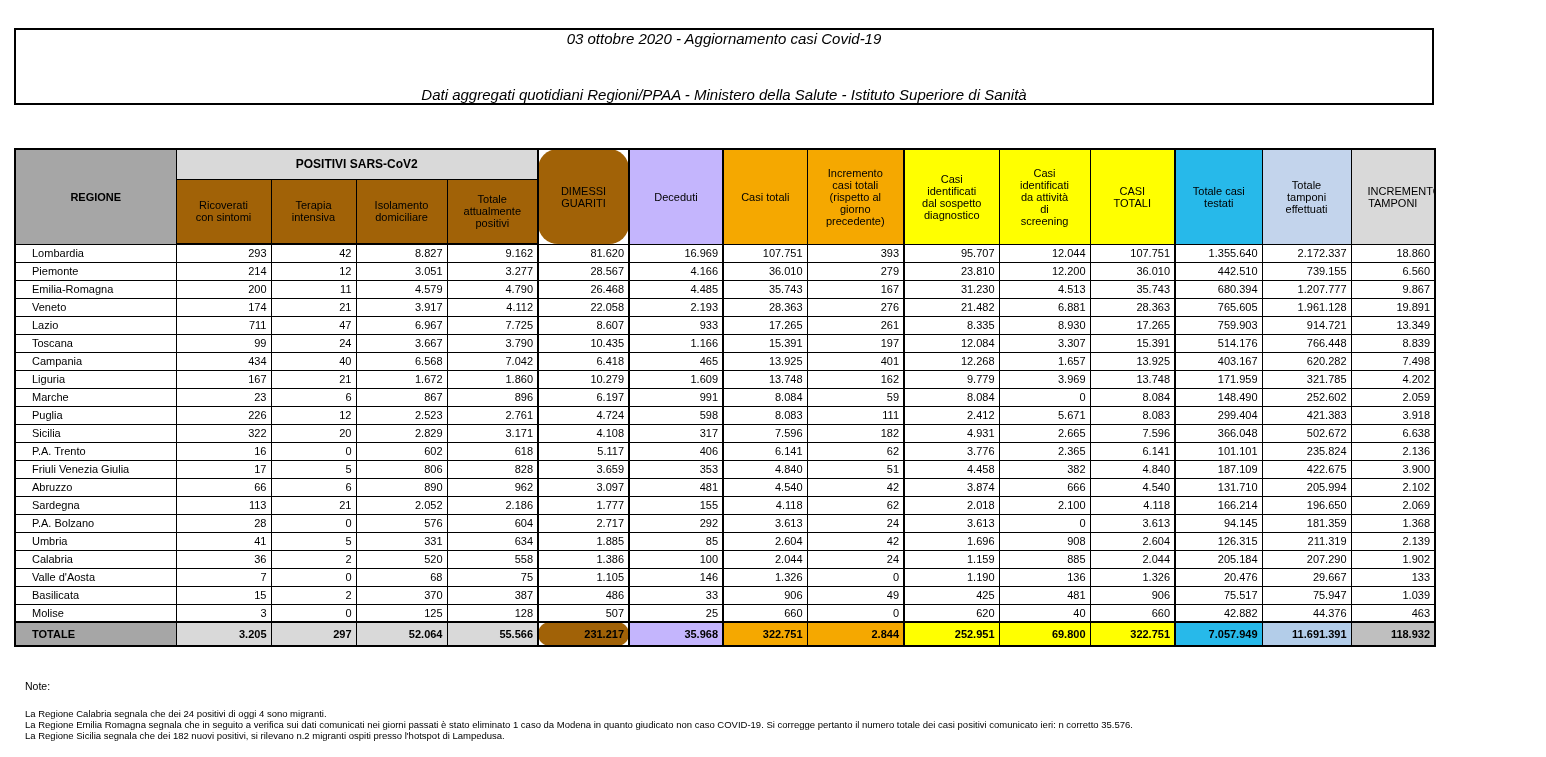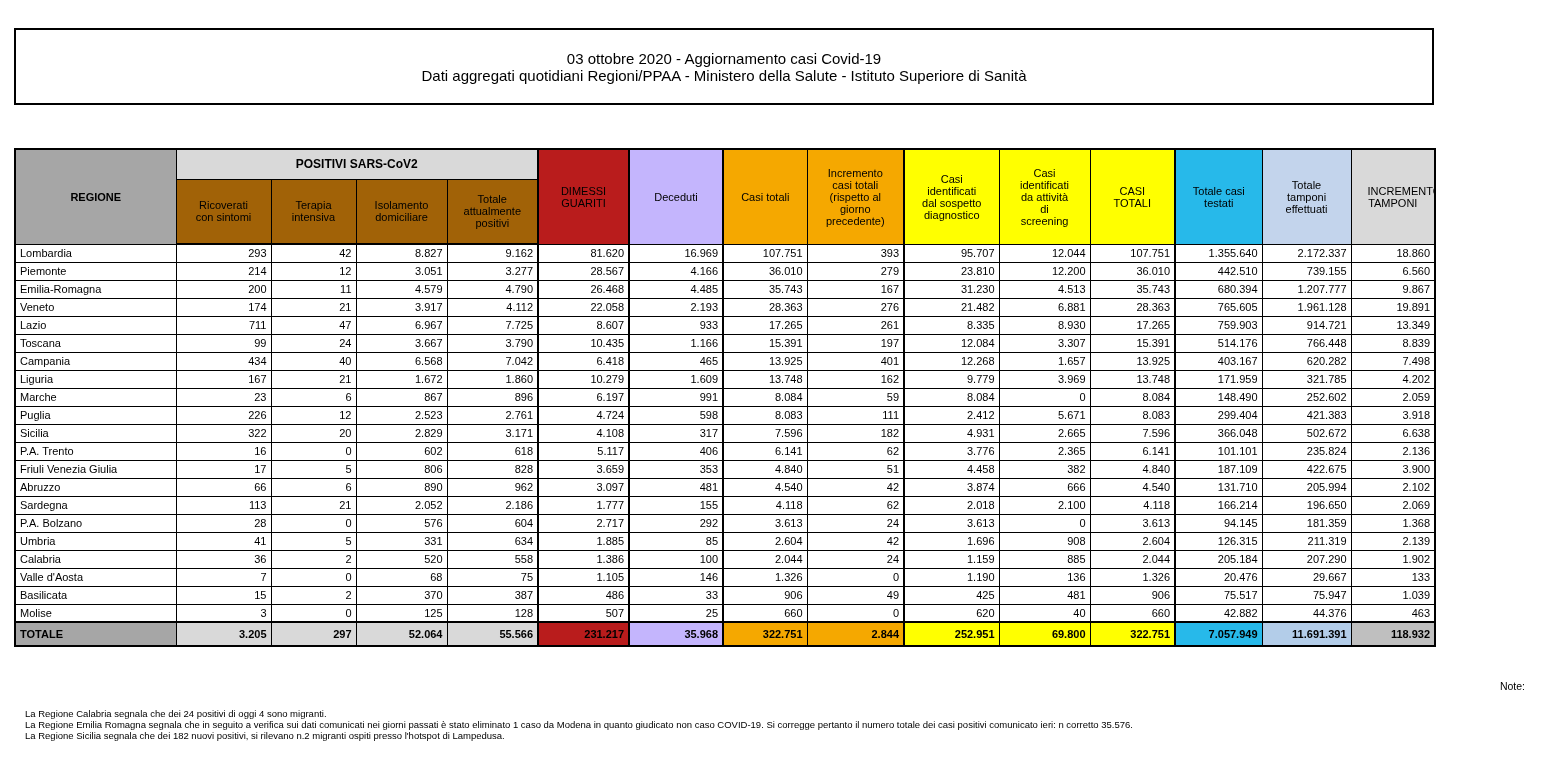--- a/index.html
+++ b/index.html
@@ -10,22 +10,23 @@
     font-family: "Liberation Sans", sans-serif;
     color: #000;
     position: relative;
     overflow: hidden;
   }
   .title-box {
     position: absolute; left: 14px; top: 28px;
     width: 1420px; height: 77px;
     border: 2px solid #000;
     display: flex; flex-direction: column;
-    justify-content: center; align-items: center;
+    justify-content: space-between; align-items: center;
     text-align: center;
+    font-style: italic;
   }
   .title-line { font-size: 15px; }
 
   table.covid {
     position: absolute; left: 14px; top: 148px;
     width: 1420px;
     border-collapse: collapse;
     table-layout: fixed;
     font-size: 11px;
     border: 2px solid #000;
@@ -39,45 +40,45 @@
     font-weight: normal;
     text-align: center;
     padding: 1px 16px;
     line-height: 12px;
   }
   .h-group  { font-weight: bold; font-size: 12px; height: 30px; background: #D9D9D9; }
   .h-regione{ font-weight: bold; background: #A6A6A6; }
   .h-sub    { background: #a16207; height: 65px; }
   thead tr:last-child th { border-bottom: 2px solid #000; }
 
-  td.region-cell { text-align: left;  padding: 0 4px; height: 18px; }
+  td.region-cell { text-align: left;  padding: 0 16px; height: 18px; }
   td.num-cell    { text-align: right; padding: 0 4px; height: 18px; }
 
   .bl2 { border-left: 2px solid #000 !important; }
 
   tr.totale-row td {
     border-top: 2px solid #000;
     font-weight: bold;
     height: 24px;
   }
   tr.totale-row td.region-cell { text-align: left; }
 
-  .bg-green    { background: #b91c1c; }
+  .bg-green    { background: #a16207; border-radius: 20px; }
   .bg-red      { background: #c4b5fd; margin-top: 8px; }
   .bg-orange   { background: #F5A800; }
   .bg-yellow   { background: #FFFF00; }
   .bg-cyan     { background: #27B9EA; }
   .bg-peri     { background: #C3D4EC; }
   .bg-graylight{ background: #D9D9D9; }
   .bg-graydark { background: #A6A6A6; }
   .bg-peri2    { background: #B3CDE9; }
   .bg-gray2    { background: #BFBFBF; }
 
   .notes { position: absolute; left: 25px; top: 680px; width: 1500px; }
-  .notes-heading { font-size: 10.5px; margin-bottom: 17px; text-align: right; }
+  .notes-heading { font-size: 10.5px; margin-bottom: 17px; }
   .note-line { font-size: 9.5px; line-height: 10.8px; }
 </style>
 </head>
 <body>
 
 <div class="title-box">
   <div class="title-line">03 ottobre 2020 - Aggiornamento casi Covid-19</div>
   <div class="title-line">Dati aggregati quotidiani Regioni/PPAA - Ministero della Salute - Istituto Superiore di Sanità</div>
 </div>
 

